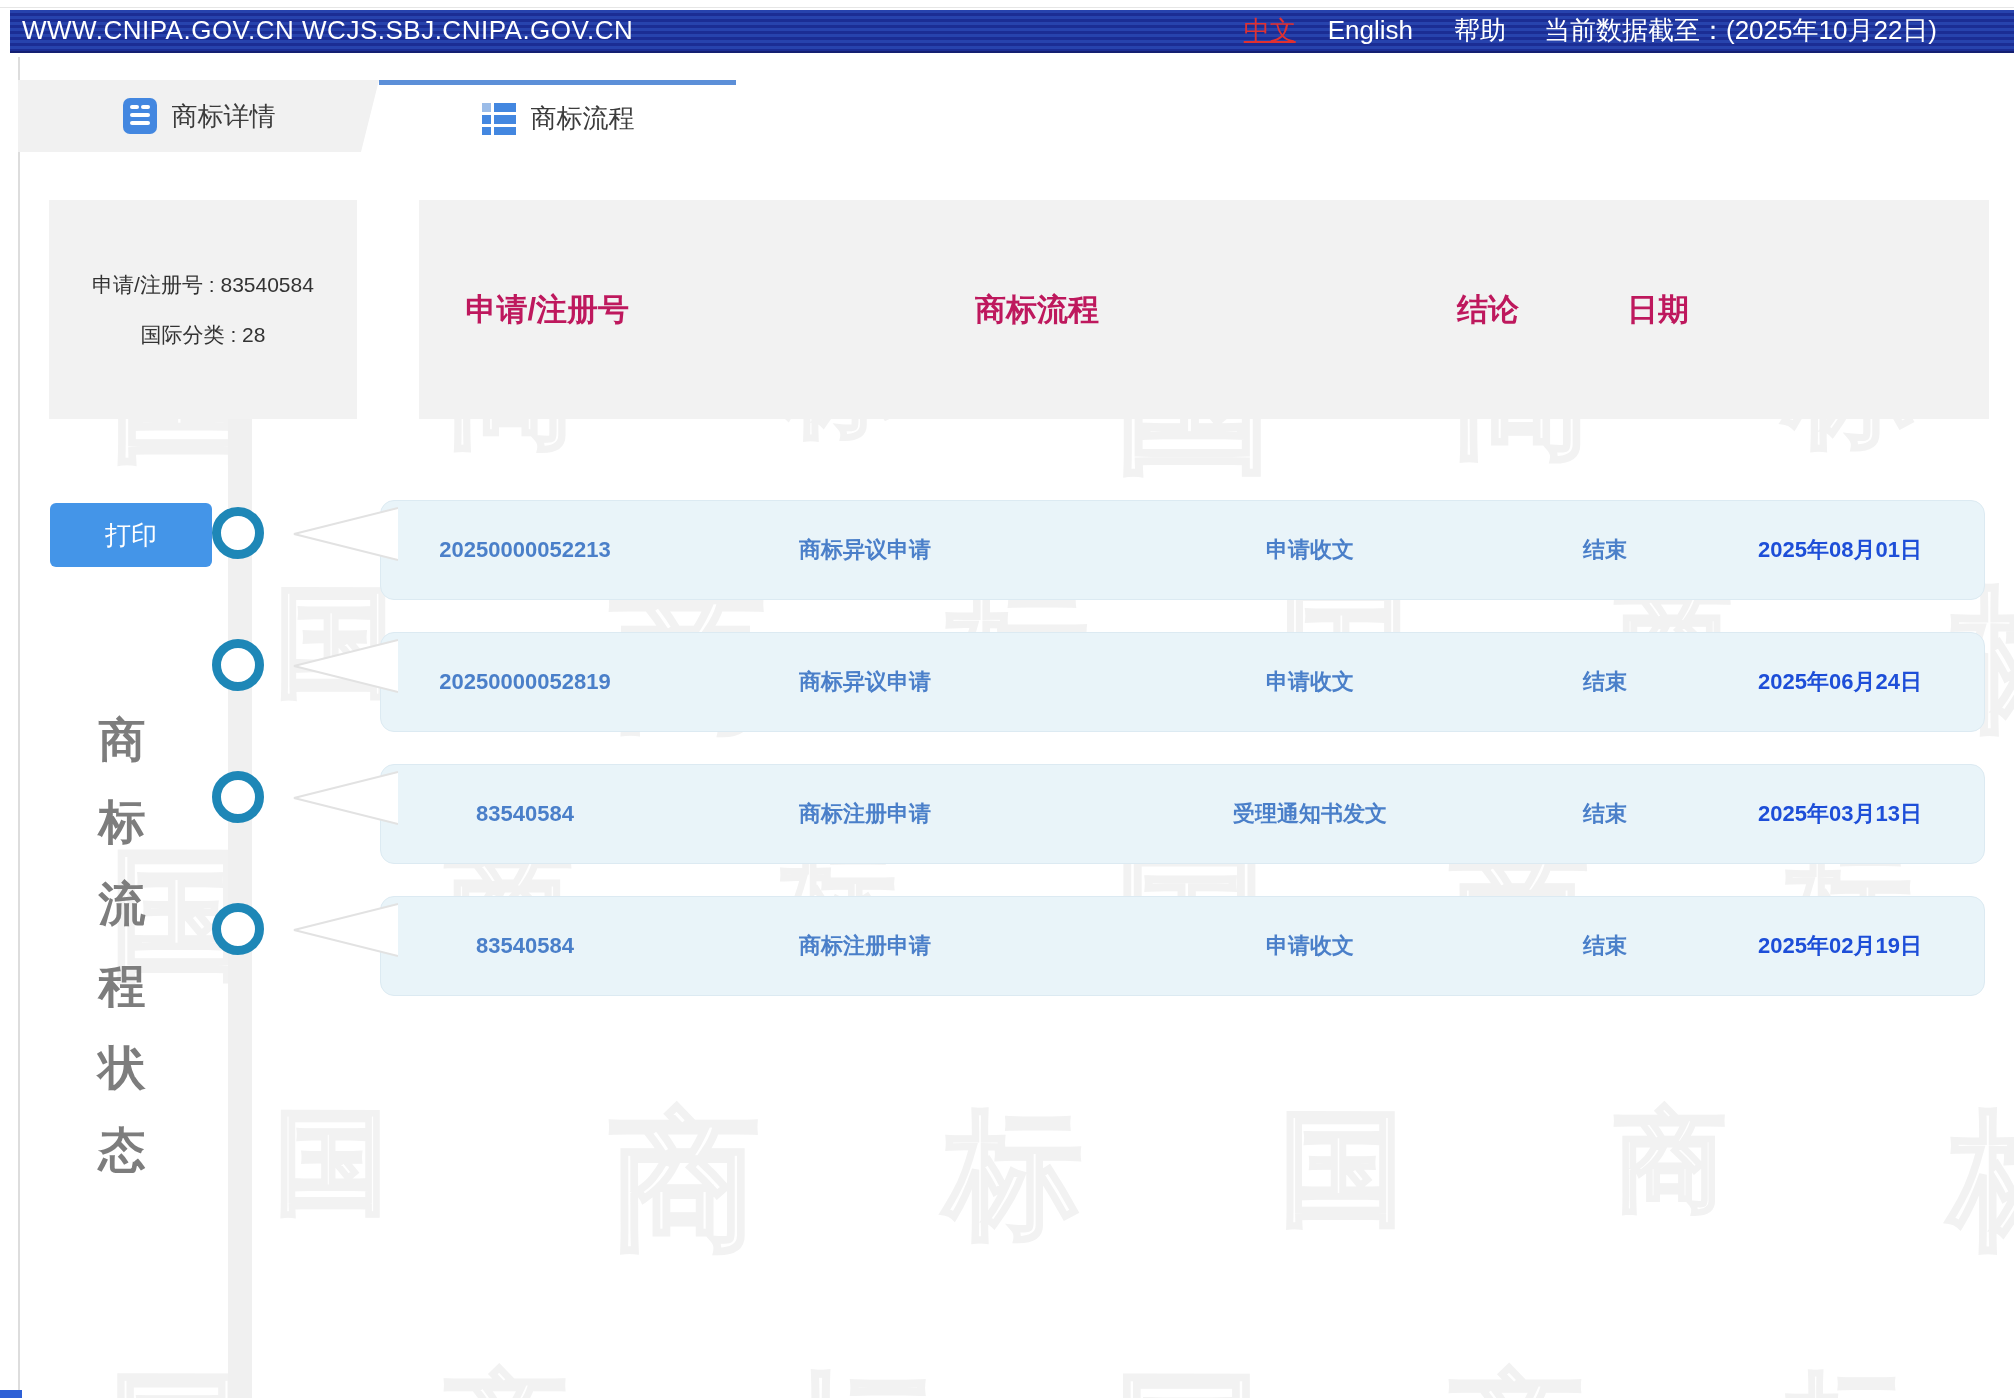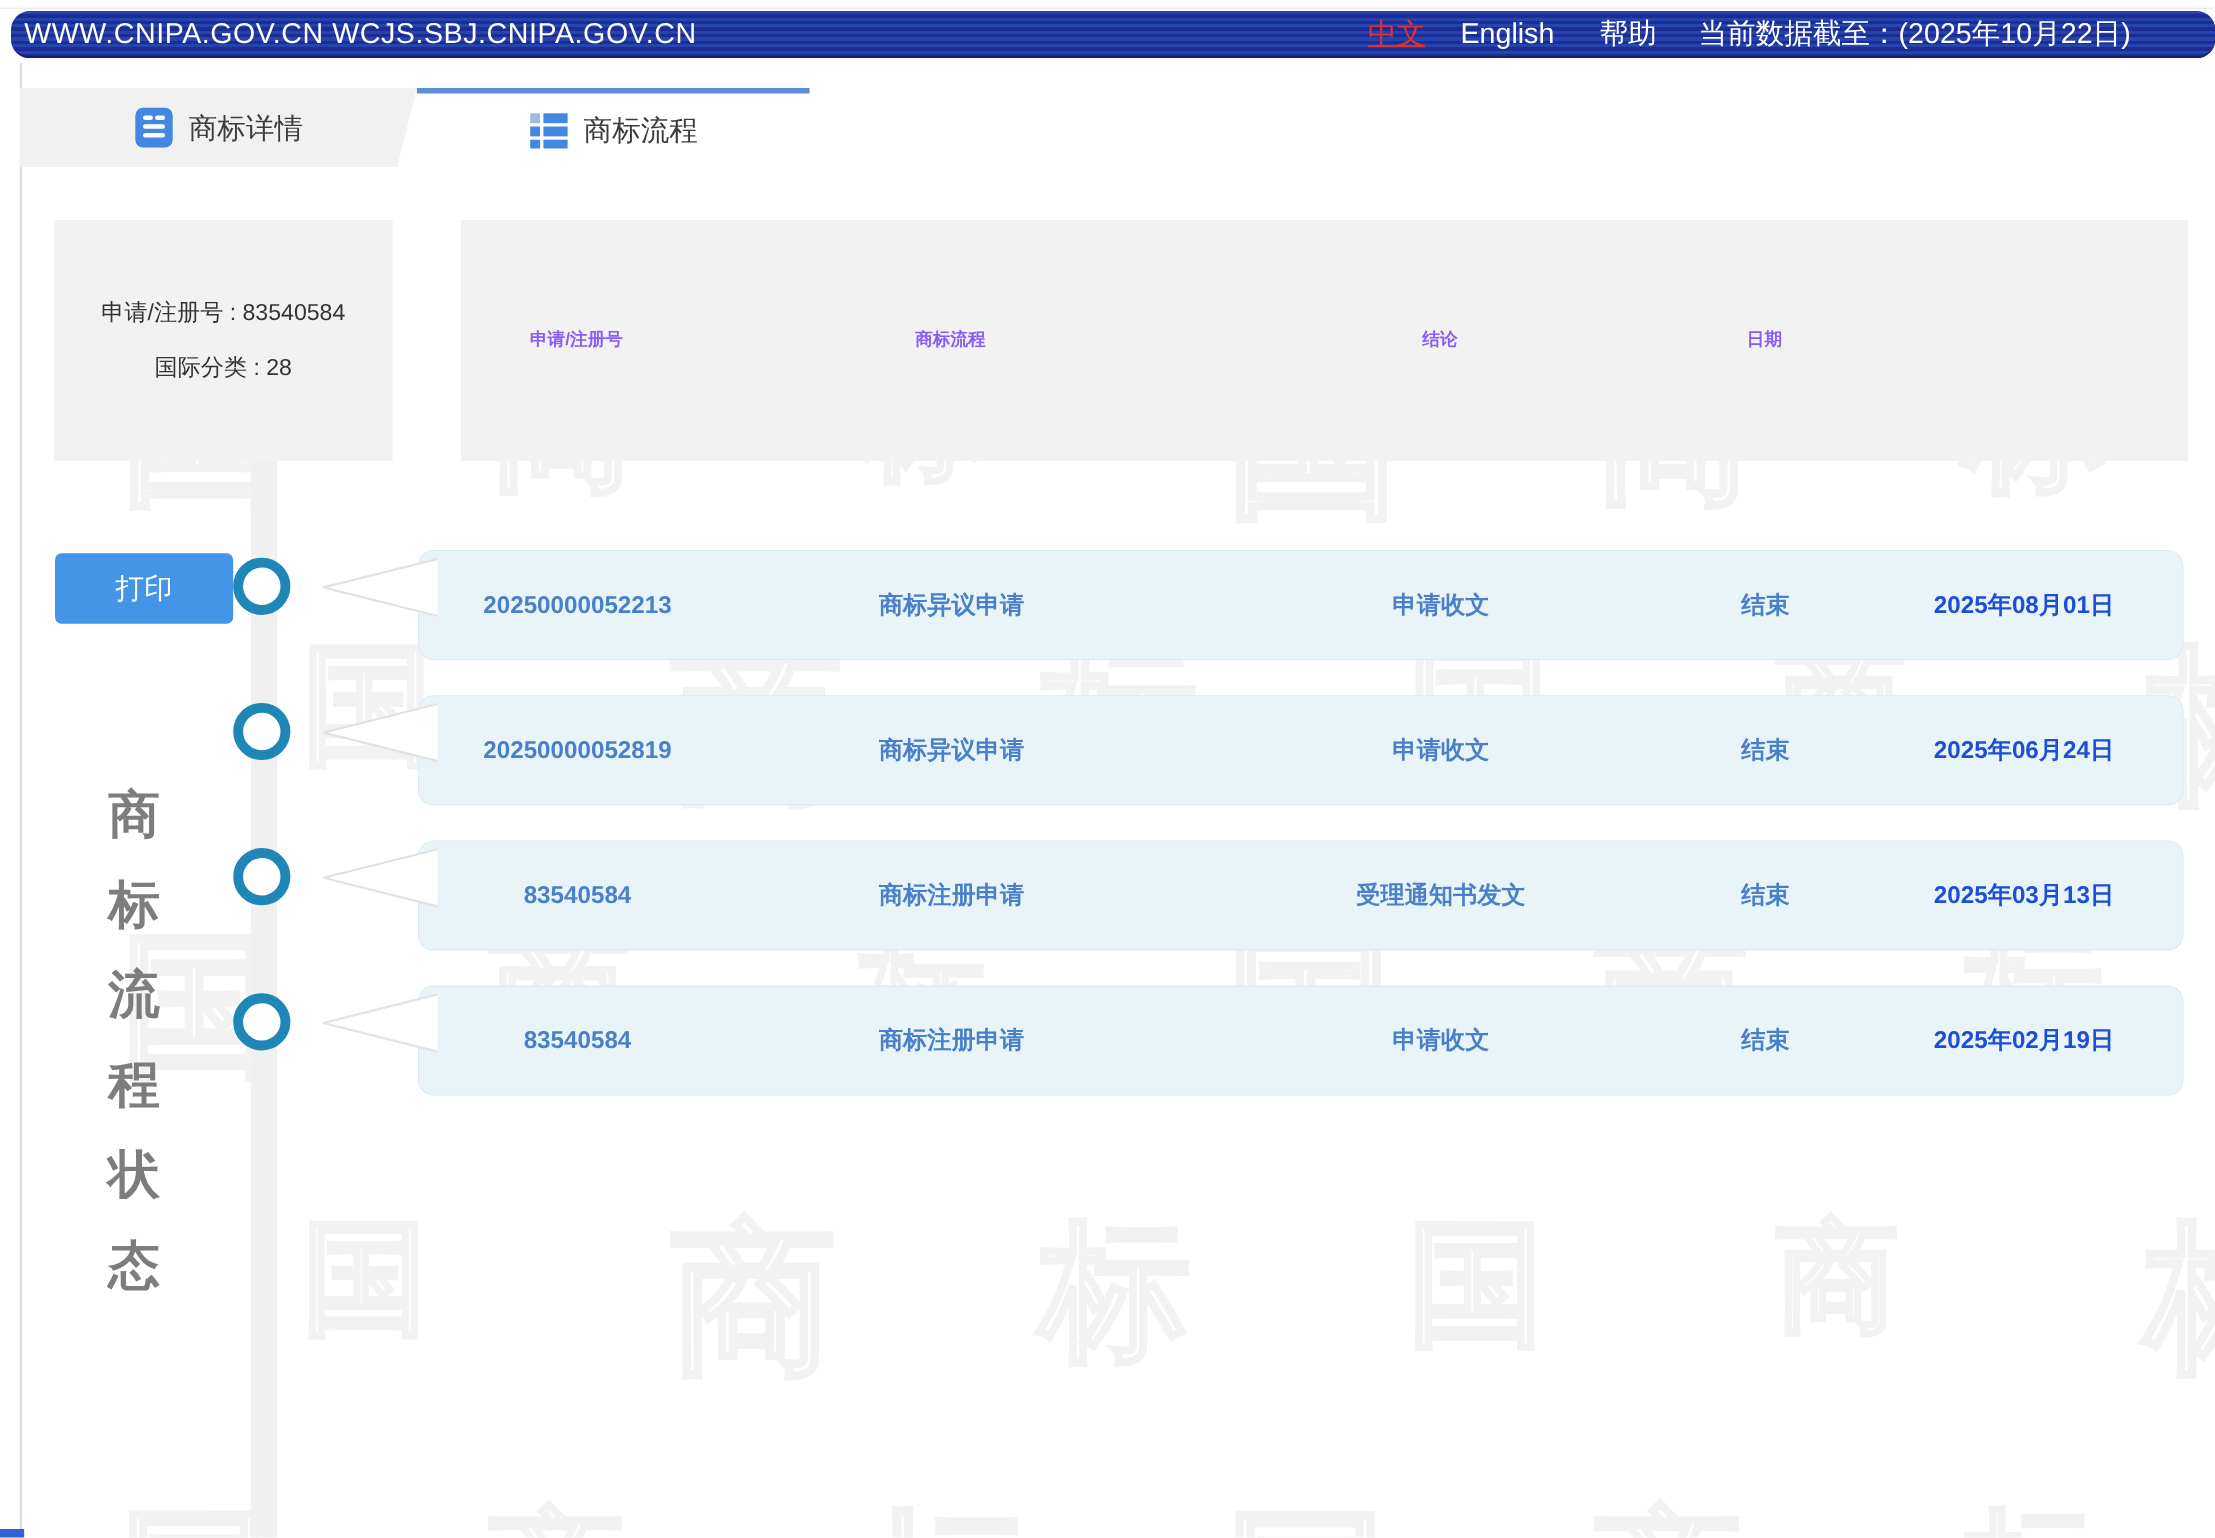--- a/index.html
+++ b/index.html
@@ -14,21 +14,21 @@
     position:absolute; font-weight:bold; color:transparent;
     -webkit-text-stroke:3px #f2f2f2; line-height:1;
   }
   
   .topline { position:absolute; left:0; top:7px; width:100%; height:1px; background:#e6e6e6; z-index:3; }
   .topbar {
     position:absolute; left:10px; top:10px; right:0; height:43px; z-index:3;
     background:repeating-linear-gradient(180deg,#2743ad 0px,#2743ad 3px,#1b2d94 3px,#1b2d94 6px);
     border-bottom:2px solid #141f72;
     display:flex; align-items:center; justify-content:space-between;
-    color:#fff; font-size:26px;border-radius:17px;
+    color:#fff; font-size:26px;
   }
   .topbar-domains { padding-left:12px; letter-spacing:0.5px; white-space:nowrap; }
   .topbar-right { display:flex; align-items:center; margin-right:77px; white-space:nowrap; }
   .lang-zh { color:var(--lang-active,#e03131); text-decoration:underline; cursor:pointer; }
   .lang-en { margin-left:32px; cursor:pointer; }
   .help-link { margin-left:41px; cursor:pointer; }
   .cutoff { margin-left:38px; }
   
   .tabs { position:absolute; left:18px; top:80px; height:72px; z-index:3; display:flex; }
   .tab {
@@ -52,21 +52,21 @@
     font-size:21px; color:#333; line-height:50px;
   }
   .table-header {
     position:absolute; left:419px; top:200px; width:1570px; height:219px;
     background:#f2f2f2; z-index:2;
   }
   .cols {
     display:grid; grid-template-columns:210px 470px 420px 170px 300px;
     align-items:center; text-align:center; height:100%;
   }
-  .table-header .cols > div { font-weight:bold; font-size:16px; color:#8b5cf6; }
+  .table-header .cols > div { font-weight:bold; font-size:31px; color:#be185d;text-align:right; }
   
   .timeline-bar { position:absolute; left:228px; top:419px; width:24px; height:979px; background:#f0f0f0; z-index:1; }
   .node-circle {
     position:absolute; left:212px; width:52px; height:52px; border-radius:50%;
     border:9px solid var(--ring,#1e87b7); background:#fff; z-index:3;
   }
   .print-btn {
     position:absolute; left:50px; top:503px; width:162px; height:64px;
     background:var(--accent,#4495e8); color:#fff; font-size:26px;
     border:none; border-radius:6px; cursor:pointer; z-index:3;

